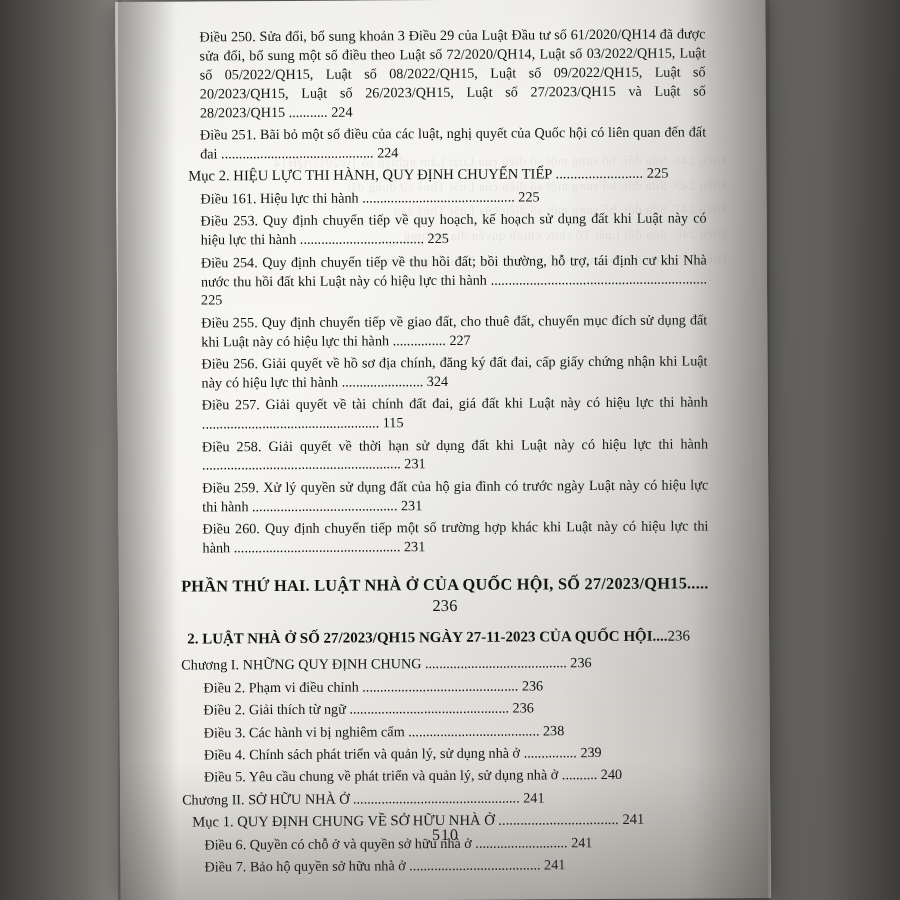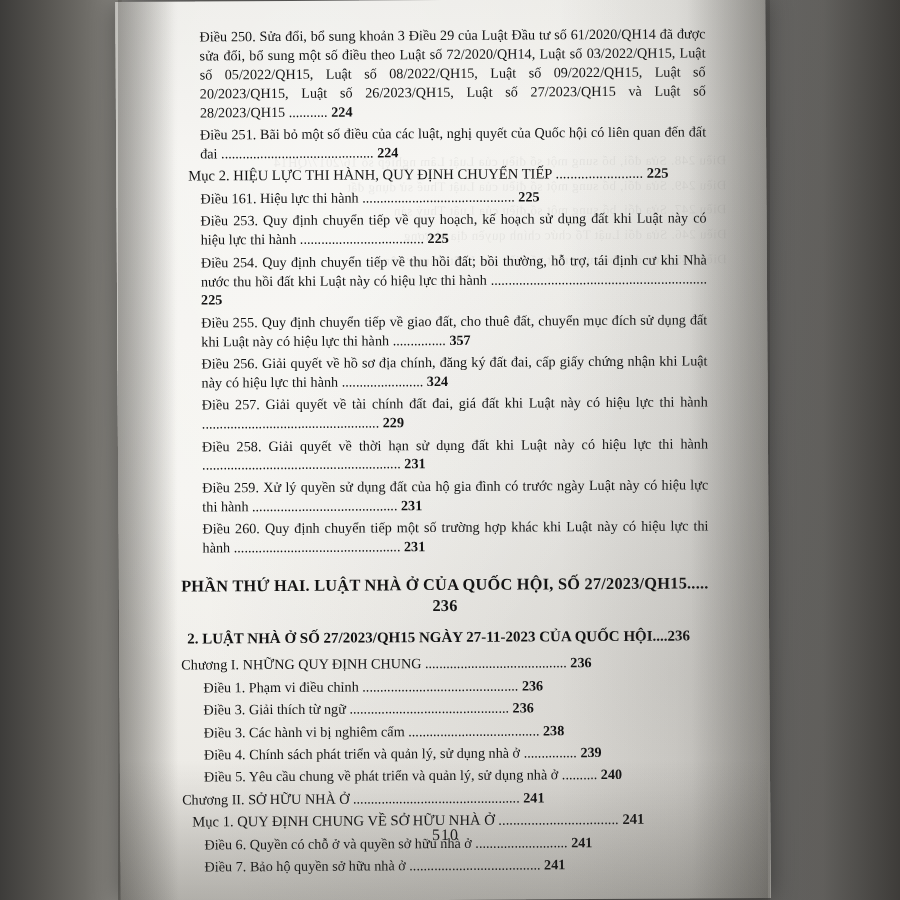--- a/index.html
+++ b/index.html
@@ -86,21 +86,21 @@
   }
   .lvl-dieu {
     padding-left: 22px;
     text-indent: 0;
   }
   .lvl-dieu .txt { }
   .dotted {
     color: #141414;
   }
   .pg {
-    font-weight: 700;
+    font-weight: 400;
   }
   .lvl-muc {
     padding-left: 10px;
     font-size: 14.6px;
   }
   .lvl-muc .txt { font-variant: normal; }
   .part-head {
     font-size: 16.4px;
     font-weight: bold;
     text-align: center;
@@ -158,40 +158,40 @@
     </div>
 
     <div class="content">
       <div id="toc-list-1">
           <div class="toc-line lvl-dieu"><span class="txt">Điều 250. Sửa đổi, bổ sung khoản 3 Điều 29 của Luật Đầu tư số 61/2020/QH14 đã được sửa đổi, bổ sung một số điều theo Luật số 72/2020/QH14, Luật số 03/2022/QH15, Luật số 05/2022/QH15, Luật số 08/2022/QH15, Luật số 09/2022/QH15, Luật số 20/2023/QH15, Luật số 26/2023/QH15, Luật số 27/2023/QH15 và Luật số 28/2023/QH15</span><span class="dotted"> ........... </span><span class="pg">224</span></div>
           <div class="toc-line lvl-dieu"><span class="txt">Điều 251. Bãi bỏ một số điều của các luật, nghị quyết của Quốc hội có liên quan đến đất đai</span><span class="dotted"> ........................................... </span><span class="pg">224</span></div>
           <div class="toc-line lvl-muc"><span class="txt">Mục 2. HIỆU LỰC THI HÀNH, QUY ĐỊNH CHUYỂN TIẾP</span><span class="dotted"> ........................ </span><span class="pg">225</span></div>
           <div class="toc-line lvl-dieu"><span class="txt">Điều 161. Hiệu lực thi hành</span><span class="dotted"> ........................................... </span><span class="pg">225</span></div>
           <div class="toc-line lvl-dieu"><span class="txt">Điều 253. Quy định chuyển tiếp về quy hoạch, kế hoạch sử dụng đất khi Luật này có hiệu lực thi hành</span><span class="dotted"> ................................... </span><span class="pg">225</span></div>
           <div class="toc-line lvl-dieu"><span class="txt">Điều 254. Quy định chuyển tiếp về thu hồi đất; bồi thường, hỗ trợ, tái định cư khi Nhà nước thu hồi đất khi Luật này có hiệu lực thi hành</span><span class="dotted"> ............................................................. </span><span class="pg">225</span></div>
-          <div class="toc-line lvl-dieu"><span class="txt">Điều 255. Quy định chuyển tiếp về giao đất, cho thuê đất, chuyển mục đích sử dụng đất khi Luật này có hiệu lực thi hành</span><span class="dotted"> ............... </span><span class="pg">357</span></div>
+          <div class="toc-line lvl-dieu"><span class="txt">Điều 255. Quy định chuyển tiếp về giao đất, cho thuê đất, chuyển mục đích sử dụng đất khi Luật này có hiệu lực thi hành</span><span class="dotted"> ............... </span><span class="pg">227</span></div>
           <div class="toc-line lvl-dieu"><span class="txt">Điều 256. Giải quyết về hồ sơ địa chính, đăng ký đất đai, cấp giấy chứng nhận khi Luật này có hiệu lực thi hành</span><span class="dotted"> ....................... </span><span class="pg">324</span></div>
-          <div class="toc-line lvl-dieu"><span class="txt">Điều 257. Giải quyết về tài chính đất đai, giá đất khi Luật này có hiệu lực thi hành</span><span class="dotted"> .................................................. </span><span class="pg">229</span></div>
+          <div class="toc-line lvl-dieu"><span class="txt">Điều 257. Giải quyết về tài chính đất đai, giá đất khi Luật này có hiệu lực thi hành</span><span class="dotted"> .................................................. </span><span class="pg">115</span></div>
           <div class="toc-line lvl-dieu"><span class="txt">Điều 258. Giải quyết về thời hạn sử dụng đất khi Luật này có hiệu lực thi hành</span><span class="dotted"> ........................................................ </span><span class="pg">231</span></div>
           <div class="toc-line lvl-dieu"><span class="txt">Điều 259. Xử lý quyền sử dụng đất của hộ gia đình có trước ngày Luật này có hiệu lực thi hành</span><span class="dotted"> ......................................... </span><span class="pg">231</span></div>
           <div class="toc-line lvl-dieu"><span class="txt">Điều 260. Quy định chuyển tiếp một số trường hợp khác khi Luật này có hiệu lực thi hành</span><span class="dotted"> ............................................... </span><span class="pg">231</span></div>
         </div>
 
       <div class="part-head">
         <span>PHẦN THỨ HAI. LUẬT NHÀ Ở CỦA QUỐC HỘI, SỐ 27/2023/QH15</span><span class="dotted">..... </span><span class="pg">236</span>
       </div>
 
       <div class="toc-line law-head">
         <span>2.   LUẬT NHÀ Ở SỐ 27/2023/QH15 NGÀY 27-11-2023 CỦA QUỐC HỘI</span><span class="dotted">....</span><span class="pg">236</span>
       </div>
 
       <div id="toc-list-2">
           <div class="toc-line lvl-chuong"><span class="txt">Chương I. NHỮNG QUY ĐỊNH CHUNG</span><span class="dotted"> ........................................ </span><span class="pg">236</span></div>
-          <div class="toc-line lvl-dieu"><span class="txt">Điều 1. Phạm vi điều chỉnh</span><span class="dotted"> ............................................ </span><span class="pg">236</span></div>
-          <div class="toc-line lvl-dieu"><span class="txt">Điều 3. Giải thích từ ngữ</span><span class="dotted"> ............................................. </span><span class="pg">236</span></div>
+          <div class="toc-line lvl-dieu"><span class="txt">Điều 2. Phạm vi điều chỉnh</span><span class="dotted"> ............................................ </span><span class="pg">236</span></div>
+          <div class="toc-line lvl-dieu"><span class="txt">Điều 2. Giải thích từ ngữ</span><span class="dotted"> ............................................. </span><span class="pg">236</span></div>
           <div class="toc-line lvl-dieu"><span class="txt">Điều 3. Các hành vi bị nghiêm cấm</span><span class="dotted"> ..................................... </span><span class="pg">238</span></div>
           <div class="toc-line lvl-dieu"><span class="txt">Điều 4. Chính sách phát triển và quản lý, sử dụng nhà ở</span><span class="dotted"> ............... </span><span class="pg">239</span></div>
           <div class="toc-line lvl-dieu"><span class="txt">Điều 5. Yêu cầu chung về phát triển và quản lý, sử dụng nhà ở</span><span class="dotted"> .......... </span><span class="pg">240</span></div>
           <div class="toc-line lvl-chuong"><span class="txt">Chương II. SỞ HỮU NHÀ Ở</span><span class="dotted"> ............................................... </span><span class="pg">241</span></div>
           <div class="toc-line lvl-muc"><span class="txt">Mục 1. QUY ĐỊNH CHUNG VỀ SỞ HỮU NHÀ Ở</span><span class="dotted"> ................................. </span><span class="pg">241</span></div>
           <div class="toc-line lvl-dieu"><span class="txt">Điều 6. Quyền có chỗ ở và quyền sở hữu nhà ở</span><span class="dotted"> .......................... </span><span class="pg">241</span></div>
           <div class="toc-line lvl-dieu"><span class="txt">Điều 7. Bảo hộ quyền sở hữu nhà ở</span><span class="dotted"> ..................................... </span><span class="pg">241</span></div>
         </div>
     </div>
 

